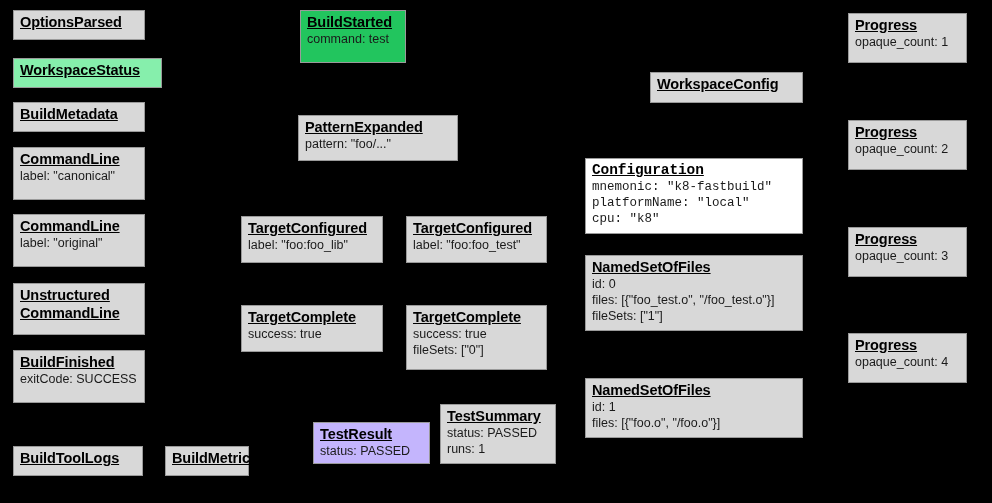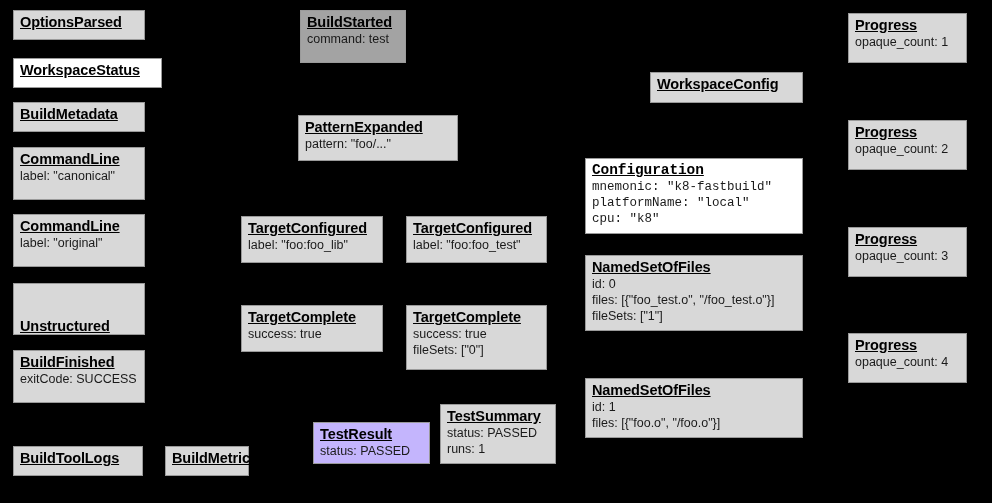--- a/index.html
+++ b/index.html
@@ -32,21 +32,20 @@
     font-size: 14.5px;
     font-weight: bold;
     text-decoration: underline;
     letter-spacing: -0.1px;
     display: block;
     margin-bottom: 1px;
   }
   .node-title.two-line {
     white-space: pre-line;
     line-height: 1.22;
-    margin-top: 31px;
   }
   .node-fields {
     display: block;
     font-size: 12.5px;
     font-weight: normal;
     color: #1a1a1a;
   }
   .node-field {
     display: block;
     line-height: 1.27;
@@ -55,21 +54,21 @@
     display: none;
   }
 </style>
 </head>
 <body>
 
 <div id="canvas" style="width: 992px; height: 503px; background: rgb(0, 0, 0);">
     <div class="node" style="left: 13px; top: 10px; width: 132px; height: 30px; background: rgb(216, 216, 216); border-color: rgb(154, 154, 154); color: rgb(0, 0, 0);">
       <span class="node-title">OptionsParsed</span>
     </div>
-    <div class="node" style="left: 13px; top: 58px; width: 149px; height: 30px; background: #ffffff; border-color: rgb(154, 154, 154); color: rgb(0, 0, 0);">
+    <div class="node" style="left: 13px; top: 58px; width: 149px; height: 30px; background: #86efac; border-color: rgb(154, 154, 154); color: rgb(0, 0, 0);">
       <span class="node-title">WorkspaceStatus</span>
     </div>
     <div class="node" style="left: 13px; top: 102px; width: 132px; height: 30px; background: rgb(216, 216, 216); border-color: rgb(154, 154, 154); color: rgb(0, 0, 0);">
       <span class="node-title">BuildMetadata</span>
     </div>
     <div class="node" style="left: 13px; top: 147px; width: 132px; height: 53px; background: rgb(216, 216, 216); border-color: rgb(154, 154, 154); color: rgb(0, 0, 0);">
       <span class="node-title">CommandLine</span>
       <span class="node-fields">
         <span class="node-field">label: "canonical"</span>
       </span>
@@ -89,21 +88,21 @@
     </div>
     <div class="node" style="left: 13px; top: 350px; width: 132px; height: 53px; background: rgb(216, 216, 216); border-color: rgb(154, 154, 154); color: rgb(0, 0, 0);">
       <span class="node-title">BuildFinished</span>
       <span class="node-fields">
         <span class="node-field">exitCode: SUCCESS</span>
       </span>
     </div>
     <div class="node" style="left: 165px; top: 446px; width: 84px; height: 30px; background: rgb(216, 216, 216); border-color: rgb(154, 154, 154); color: rgb(0, 0, 0);">
       <span class="node-title">BuildMetrics</span>
     </div>
-    <div class="node" style="left: 300px; top: 10px; width: 106px; height: 53px; background: #a3a3a3; border-color: rgb(154, 154, 154); color: rgb(0, 0, 0);">
+    <div class="node" style="left: 300px; top: 10px; width: 106px; height: 53px; background: #22c55e; border-color: rgb(154, 154, 154); color: rgb(0, 0, 0);">
       <span class="node-title">BuildStarted</span>
       <span class="node-fields">
         <span class="node-field">command: test</span>
       </span>
     </div>
     <div class="node" style="left: 298px; top: 115px; width: 160px; height: 46px; background: rgb(216, 216, 216); border-color: rgb(154, 154, 154); color: rgb(0, 0, 0);">
       <span class="node-title">PatternExpanded</span>
       <span class="node-fields">
         <span class="node-field">pattern: "foo/..."</span>
       </span>

